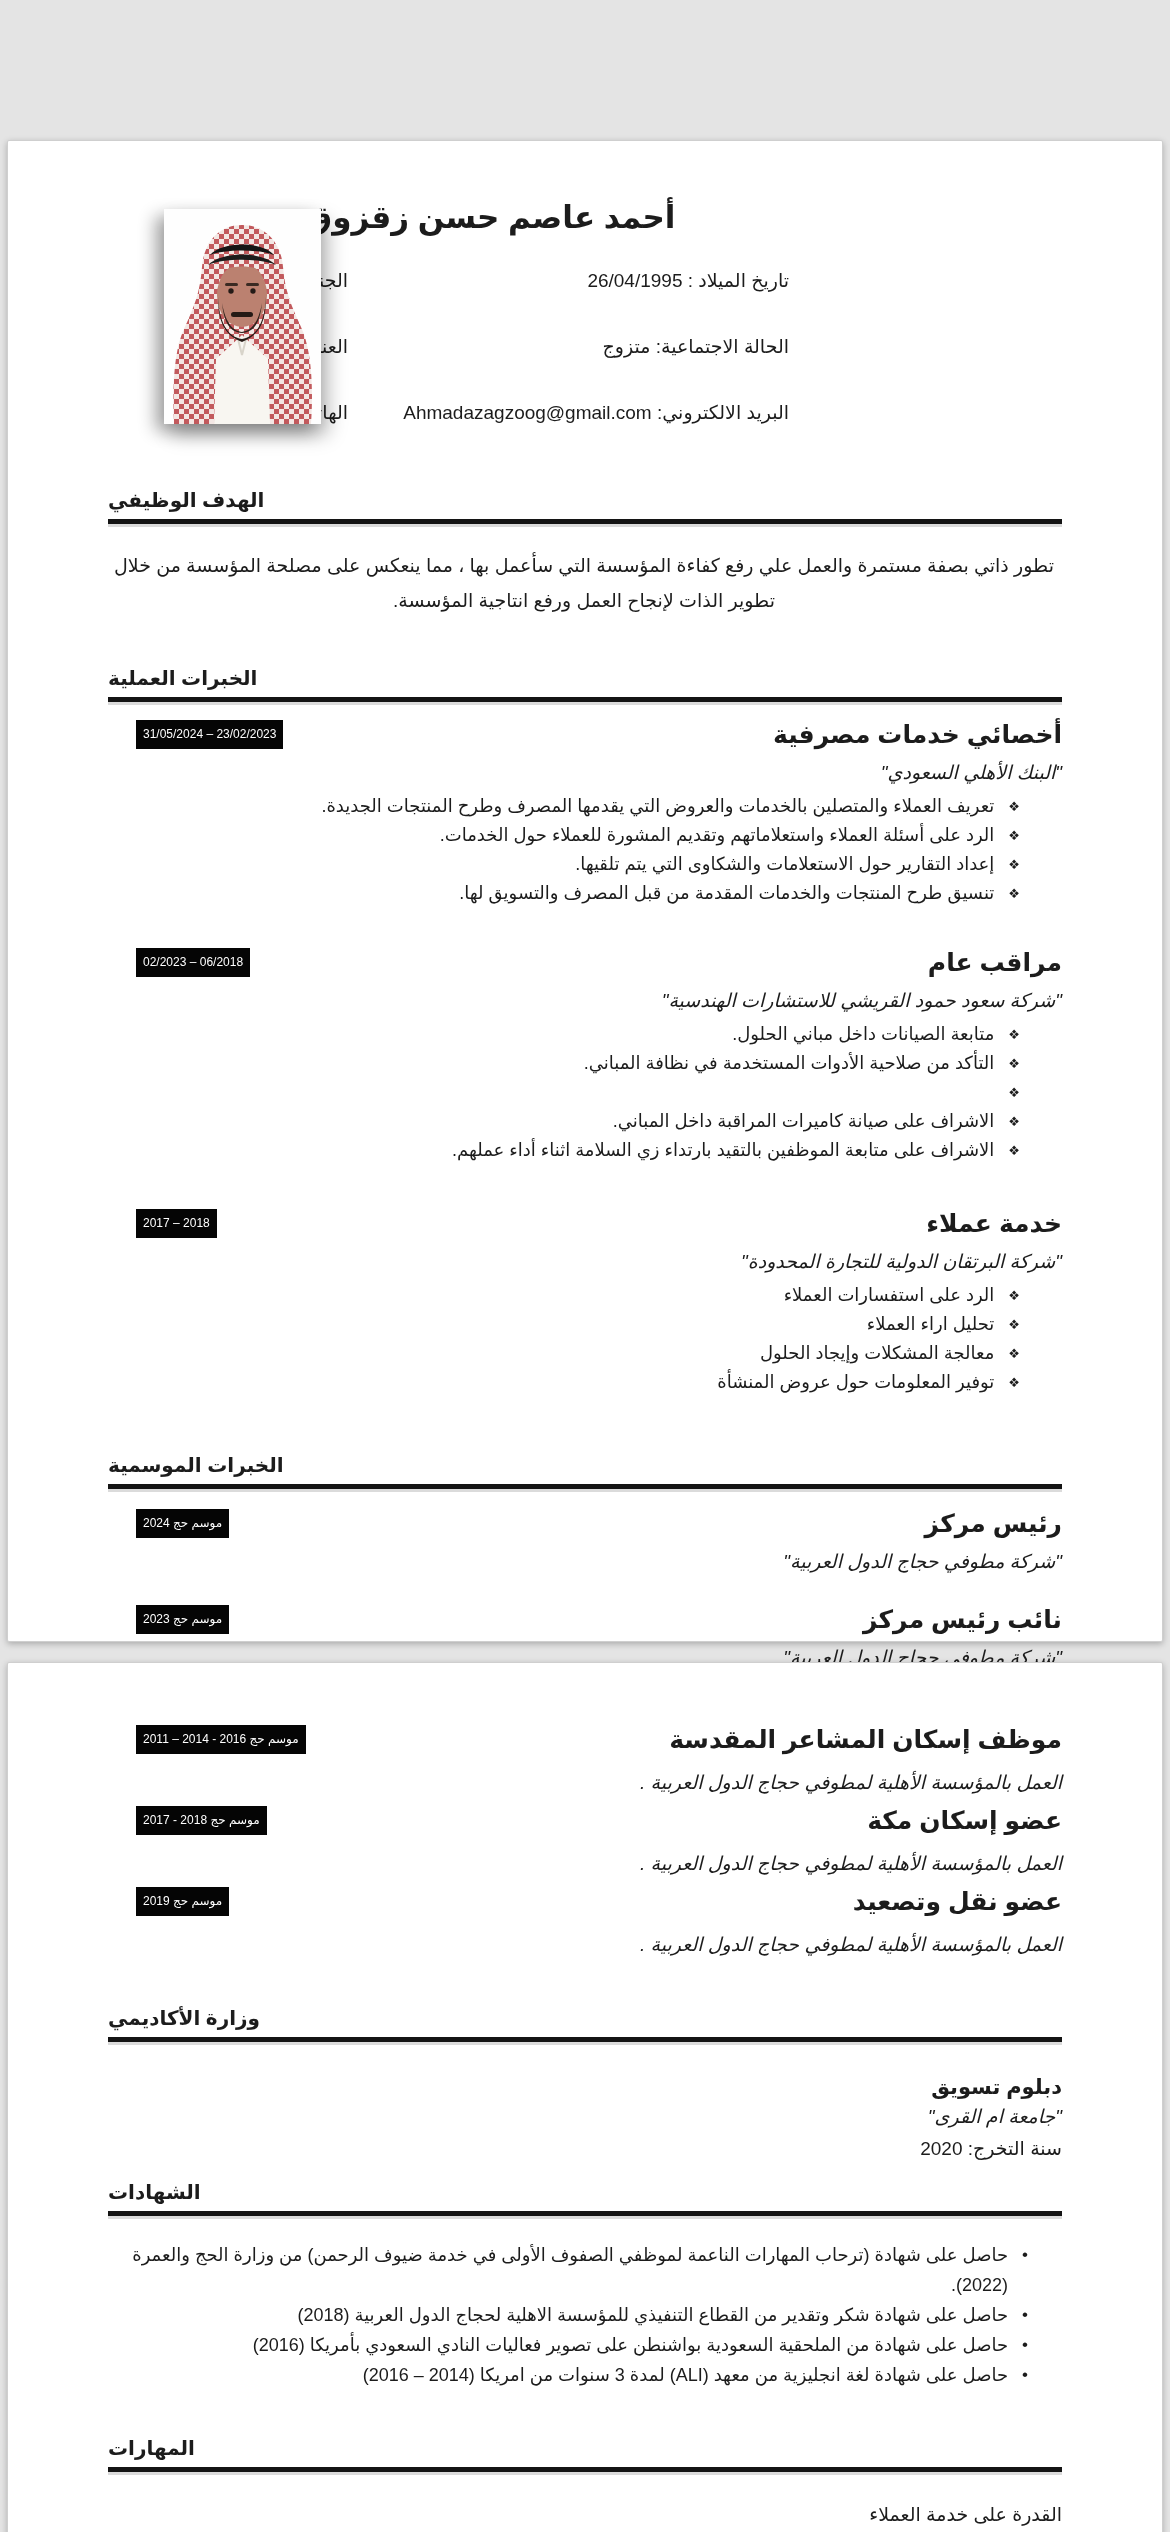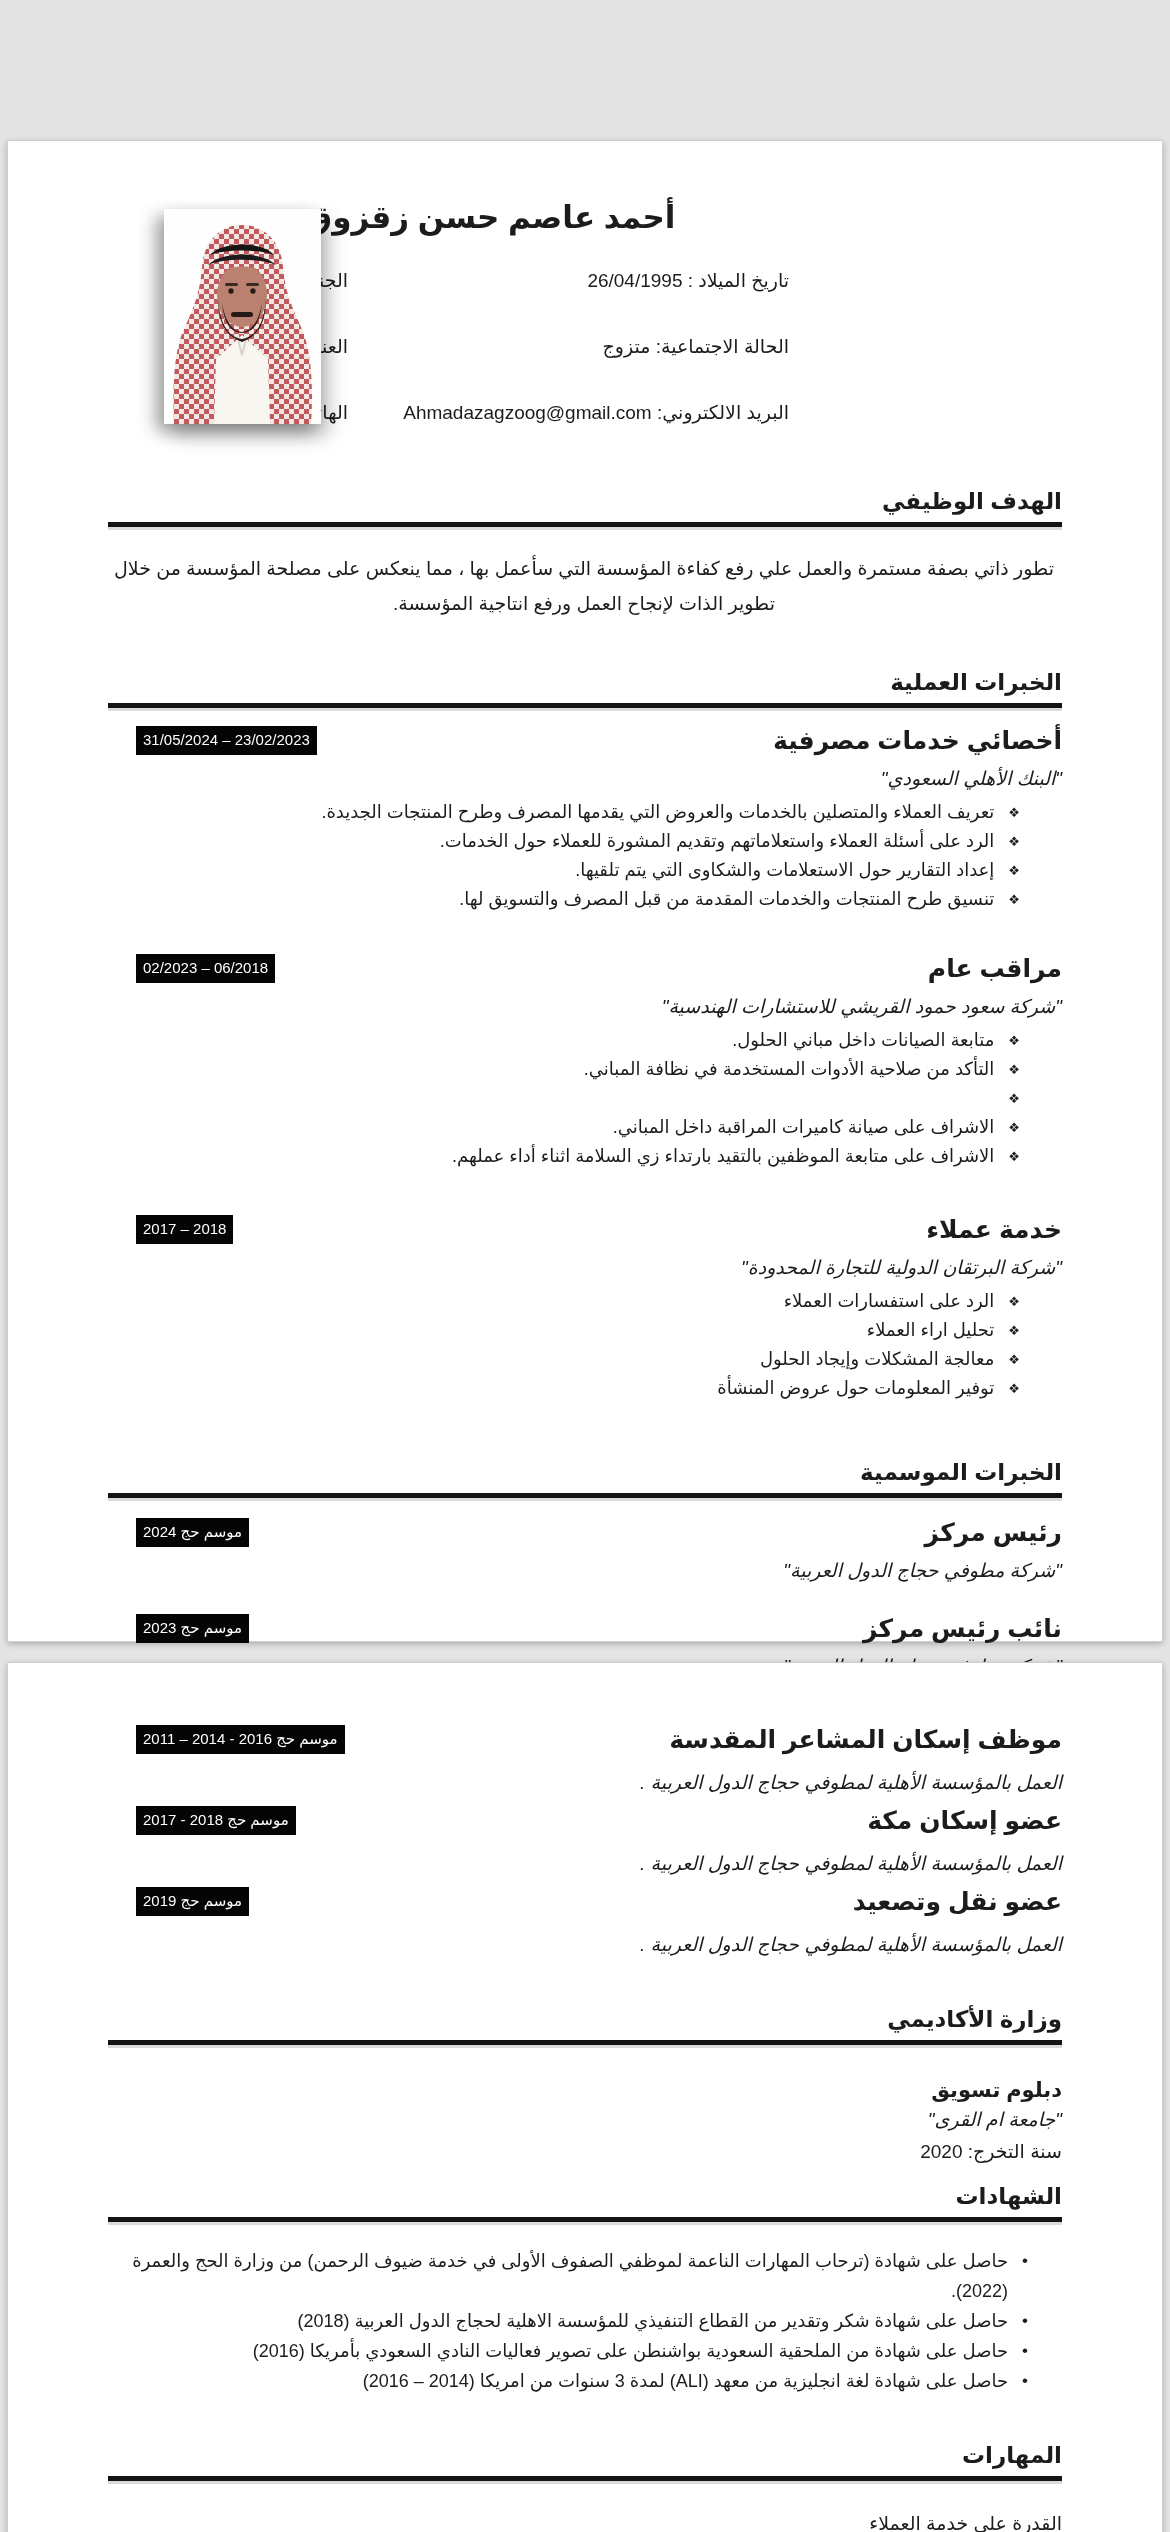--- a/index.html
+++ b/index.html
@@ -52,24 +52,24 @@
     top:68px;
     left:156px;           
     width:157px;height:215px;
     background:#fff;
     box-shadow:-9px 7px 16px rgba(0,0,0,0.32), 7px 11px 18px rgba(0,0,0,0.28);
   }
   .photo-frame svg{display:block;}
 
   
   h2.sec{
-    font-size:23px;
+    font-size:20px;
     font-weight:bold;
     margin:0;
-    text-align:right;
+    text-align:left;
   }
   .rule{
     height:5px;
     background:#141414;
     box-shadow:0 3px 0 rgba(0,0,0,0.14);
     margin-top:7px;
   }
   .objective-p{
     margin:24px 2px 0 0;
     font-size:19px;
@@ -80,21 +80,21 @@
   .jobline{
     display:flex;
     justify-content:space-between;
     align-items:flex-start;
     padding-left:28px;
   }
   .role{font-size:25px;font-weight:bold;line-height:28px;}
   .hl{
     background:#050505;
     color:#ffffff;
-    font-size:15px;
+    font-size:12px;
     line-height:22px;
     padding:3px 7px 4px 7px;
     white-space:nowrap;
     direction:ltr;          
     unicode-bidi:isolate;
   }
   .company{
     margin-top:12px;
     font-size:19px;
     font-style:italic;

